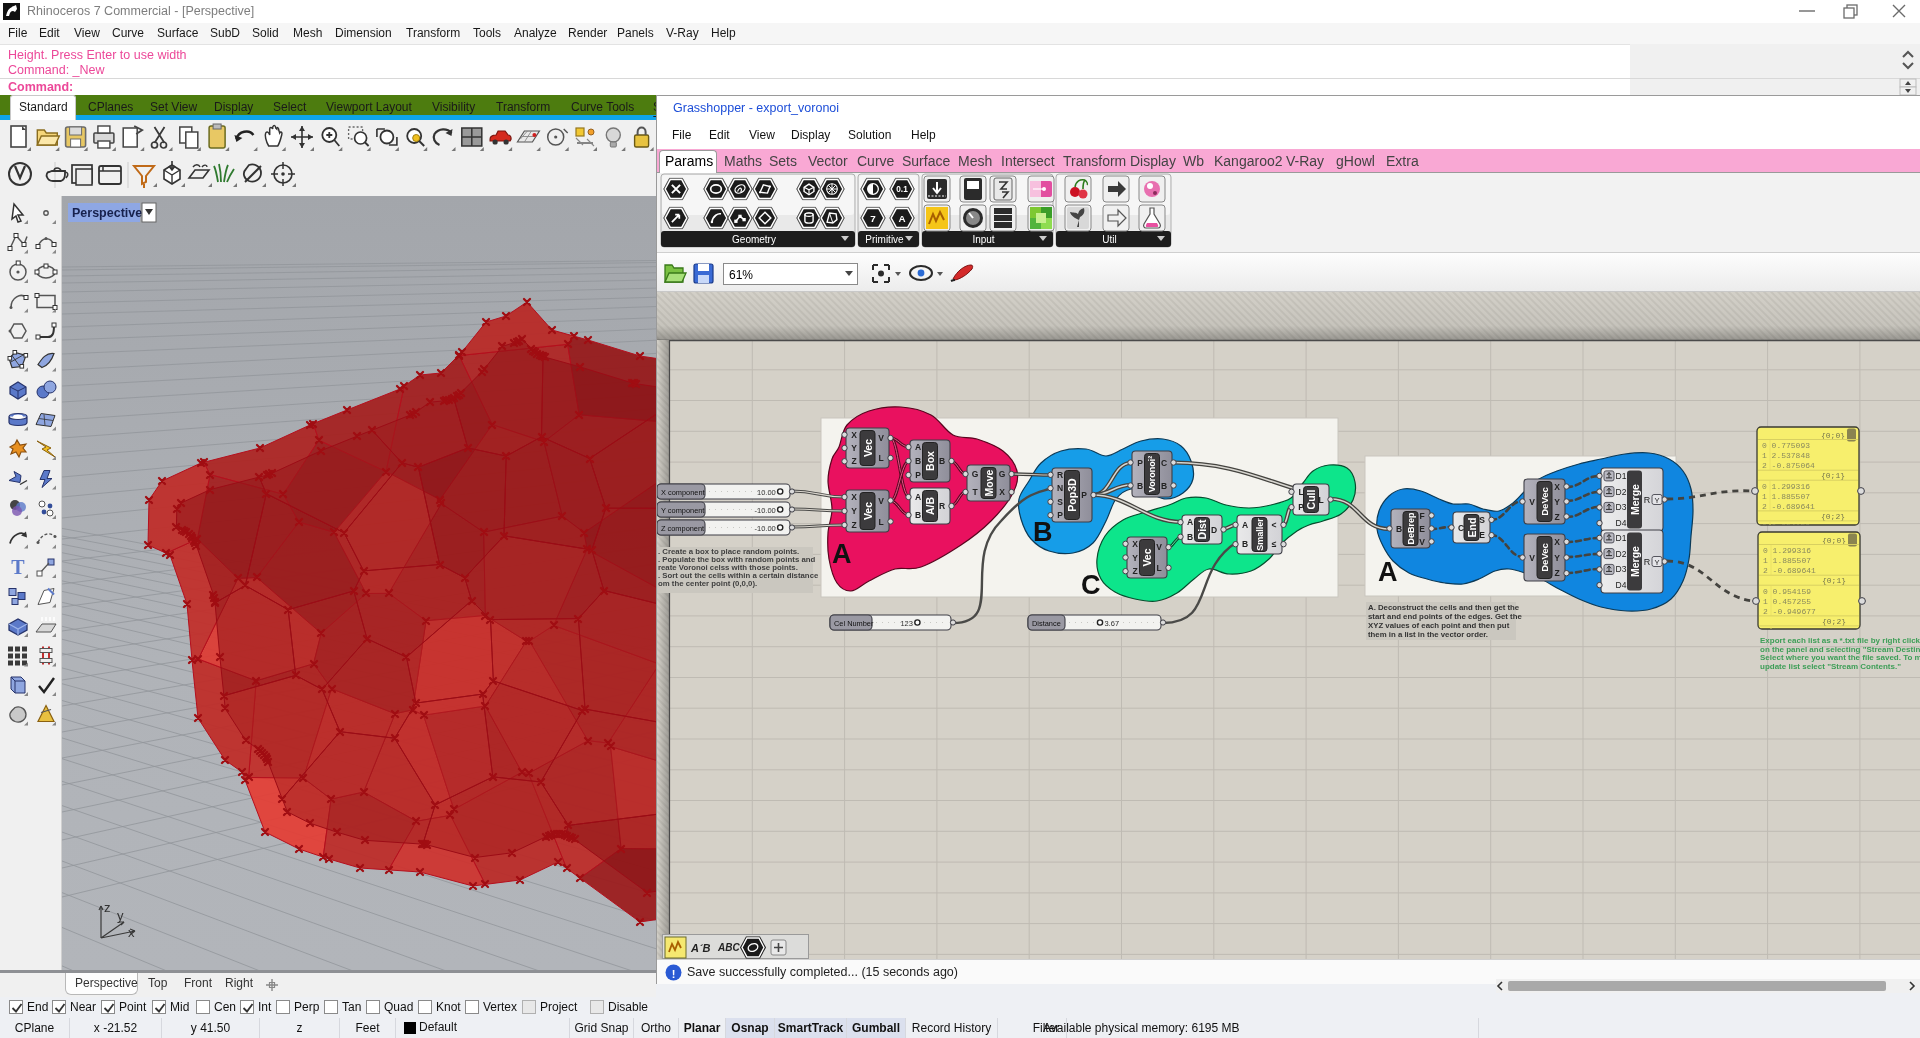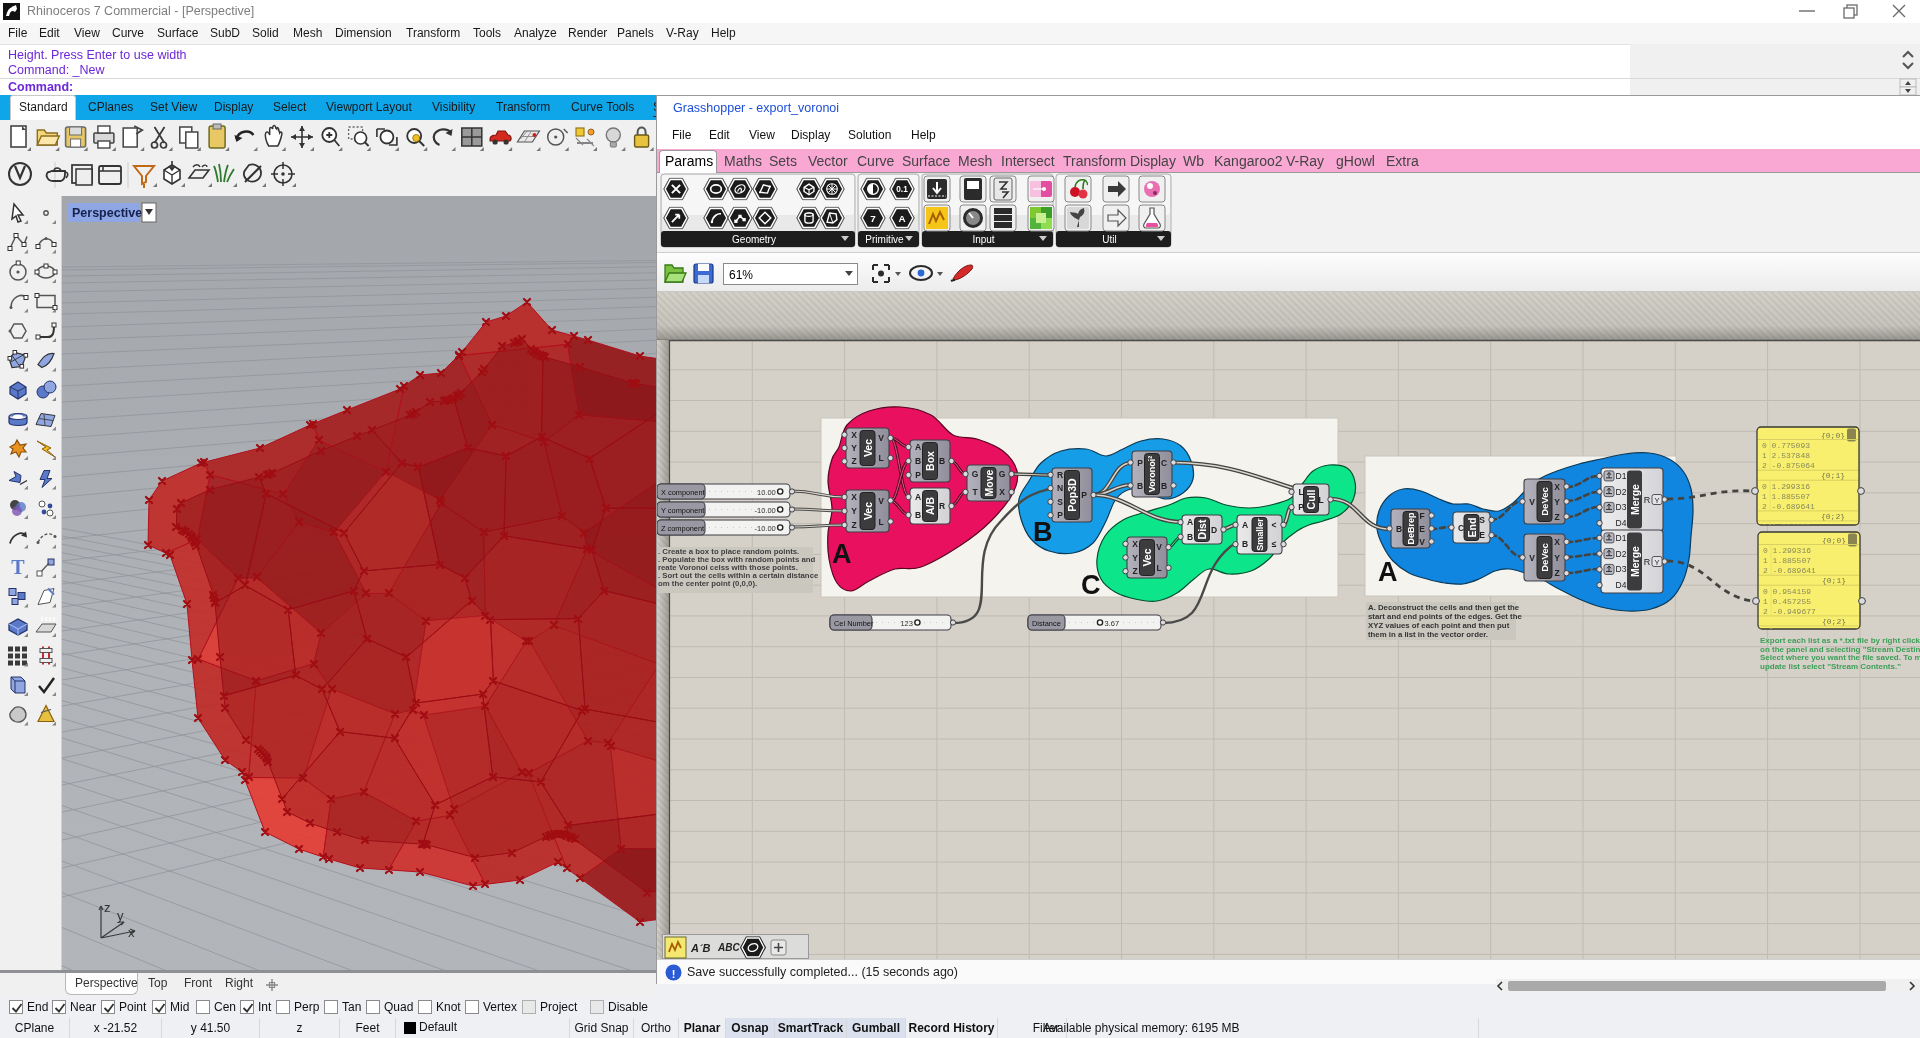--- a/index.html
+++ b/index.html
@@ -1,21 +1,21 @@
 <!DOCTYPE html>
 <html><head><meta charset="utf-8">
 <style>
 *{margin:0;padding:0;box-sizing:border-box}
 body{font-family:"Liberation Sans",sans-serif;width:1920px;height:1038px;overflow:hidden;background:#f0f0f0;position:relative}
 .abs{position:absolute}
 #titlebar{left:0;top:0;width:1920px;height:23px;background:#fff;color:#7e7e7e;font-size:12.5px}
 #menubar{left:0;top:23px;width:1920px;height:21px;background:#f6f6f6;font-size:12px;color:#191919}
 #menubar span{position:absolute;top:3px}
-#cmdarea{left:0;top:44px;width:1630px;height:51px;background:#fff;border-top:1px solid #e3e3e3;font-size:12.5px;color:#6d28d9}
-#tabrow{left:0;top:95px;width:724px;height:25px;background:#0ea5e9;font-size:12px;color:#1a1a1a;border-bottom:7px solid #0ea5e9}
+#cmdarea{left:0;top:44px;width:1630px;height:51px;background:#fff;border-top:1px solid #e3e3e3;font-size:12.5px;color:#ec4899}
+#tabrow{left:0;top:95px;width:724px;height:25px;background:#4d7c0f;font-size:12px;color:#1a1a1a;border-bottom:5px solid #0ea5e9}
 #tabrow span{position:absolute;top:5px}
 #vptabs{left:0;top:970px;width:656px;height:27px;background:#f0f0f0;font-size:12px;color:#333}
 #osnaprow{left:0;top:997px;width:1920px;height:21px;background:#eef0f4;font-size:12px;color:#111}
 #statusbar{left:0;top:1018px;width:1920px;height:20px;background:#eef0f4;font-size:12px;color:#111}
 .cell{position:absolute;top:0;height:20px;border-right:1px solid #d6d8de;display:flex;align-items:center;justify-content:center}
 #gh{left:656px;top:95px;width:1264px;height:889px;background:#fff;border:1px solid #9a9a9a;border-right:none}
 .ck{position:absolute;top:3px;width:14px;height:14px;background:#fff;border:1px solid #8a8a8a}
 .ck.g{background:#e8e8e8;border-color:#b0b0b0}
 .ck svg{position:absolute;left:0;top:0}
 .cklab{position:absolute;top:3px}
@@ -903,21 +903,21 @@
     <div class="cell" style="left:162px;width:98px;font-weight:normal;justify-content:center;">y 41.50</div>
     <div class="cell" style="left:260px;width:80px;font-weight:normal;justify-content:center;">z</div>
     <div class="cell" style="left:340px;width:56px;font-weight:normal;justify-content:center;">Feet</div>
     <div class="cell" style="left:396px;width:174px;font-weight:normal;justify-content:center;"></div>
     <div class="cell" style="left:570px;width:64px;font-weight:normal;justify-content:center;">Grid Snap</div>
     <div class="cell" style="left:634px;width:45px;font-weight:normal;justify-content:center;">Ortho</div>
     <div class="cell" style="left:679px;width:47px;font-weight:bold;justify-content:center;">Planar</div>
     <div class="cell" style="left:726px;width:49px;font-weight:bold;justify-content:center;background:#dbe0ee;">Osnap</div>
     <div class="cell" style="left:775px;width:72px;font-weight:bold;justify-content:center;background:#dbe0ee;">SmartTrack</div>
     <div class="cell" style="left:847px;width:59px;font-weight:bold;justify-content:center;background:#dbe0ee;">Gumball</div>
-    <div class="cell" style="left:906px;width:92px;font-weight:bold;justify-content:center;">Record History</div>
+    <div class="cell" style="left:906px;width:92px;font-weight:normal;justify-content:center;">Record History</div>
     <div class="cell" style="left:1026px;width:41px;font-weight:normal;justify-content:center;">Filter</div>
     <div class="cell" style="left:1039px;width:440px;font-weight:normal;justify-content:flex-start;padding-left:4px;">Available physical memory: 6195 MB</div>
     <div class="abs" style="left:404px;top:4px;width:12px;height:12px;background:#000"></div>
     <div class="abs" style="left:419px;top:2px">Default</div>
   </div>
 <div class="abs" id="gh">
     <div class="abs" style="left:0;top:0;width:1264px;height:26px;background:#fff"></div>
     <div class="abs" style="left:16px;top:5px;font-size:12.5px;color:#1d4ed8">Grasshopper - export_voronoi</div>
     <div class="abs" style="left:0;top:26px;width:1264px;height:27px;background:#fff;font-size:12px;color:#111">
       <span class="abs" style="left:15px;top:6px">File</span>

